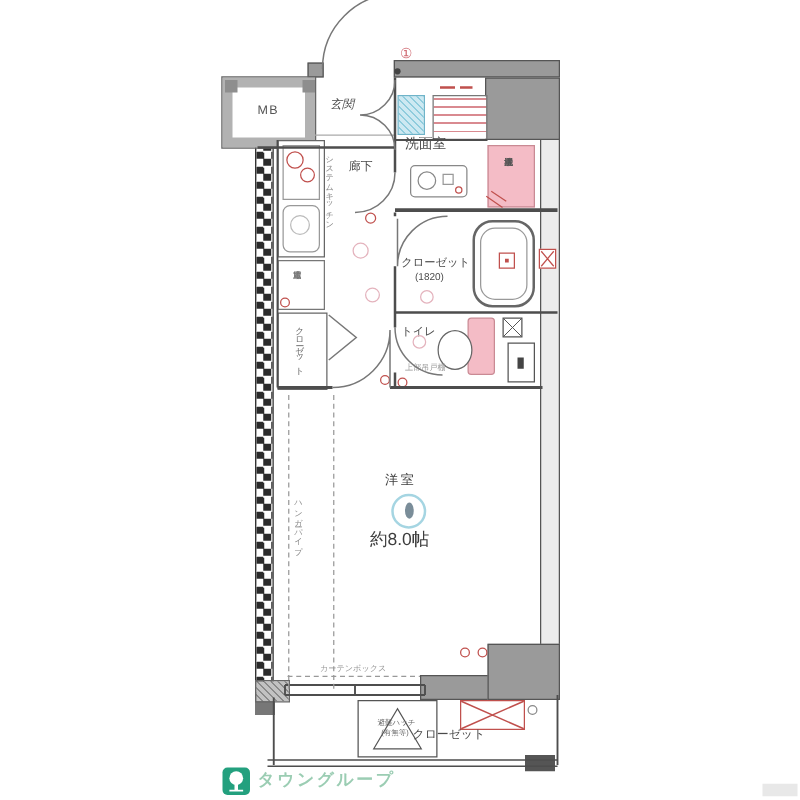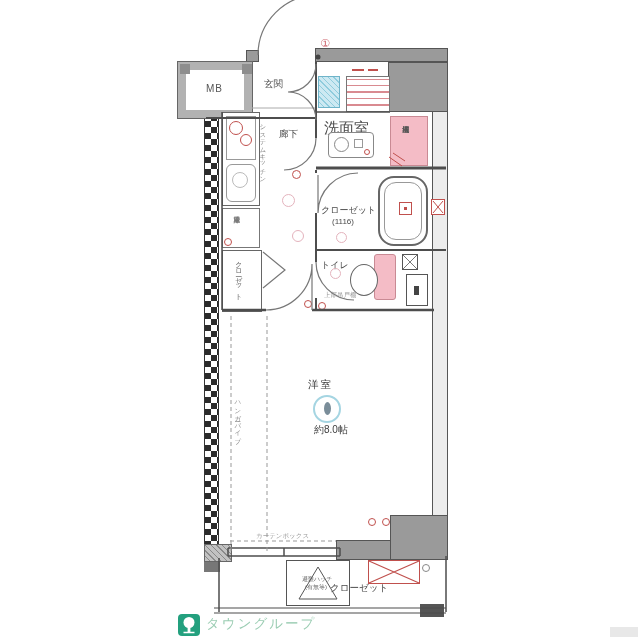--- a/index.html
+++ b/index.html
@@ -34,21 +34,21 @@
   <div class="a grayhatch" style="left:204px;top:544px;width:28px;height:18px;"></div>
   <div class="a grayblock" style="left:336px;top:540px;width:112px;height:20px;"></div>
   <div class="a grayblock" style="left:390px;top:515px;width:58px;height:45px;"></div>
   <div class="a" style="left:420px;top:604px;width:24px;height:13px;background:#555;"></div>
 
   <div class="a" style="left:178px;top:62px;width:74px;height:56px;border:8px solid #b2b2b2;outline:1px solid #666;background:#fff;"></div>
   <div class="a" style="left:180px;top:64px;width:10px;height:10px;background:#8e8e8e;"></div>
   <div class="a" style="left:242px;top:64px;width:10px;height:10px;background:#8e8e8e;"></div>
   <div class="lbl" style="left:206px;top:83px;font-size:10px;letter-spacing:1px;color:#555;">MB</div>
 
-  <div class="lbl" style="left:264px;top:79px;font-size:9.5px;">玄関</div>
+  <div class="lbl" style="left:264px;top:79px;font-size:9.5px;font-style:italic;">玄関</div>
   <div class="lbl" style="left:320px;top:37px;font-size:11px;color:#d06a72;">①</div>
   <div class="a bluehatch" style="left:318px;top:76px;width:22px;height:32px;"></div>
   <div class="a redshelf" style="left:346px;top:76px;width:44px;height:36px;"></div>
 
   <div class="lbl" style="left:279px;top:129px;font-size:9.5px;">廊下</div>
 
   <div class="a box" style="left:222px;top:112px;width:38px;height:94px;border-color:#666;"></div>
   <div class="a box" style="left:226px;top:116px;width:30px;height:44px;border-color:#999;"></div>
   <div class="a redring" style="left:229px;top:121px;width:14px;height:14px;"></div>
   <div class="a redring" style="left:240px;top:134px;width:12px;height:12px;"></div>
@@ -56,35 +56,35 @@
   <div class="a circle" style="left:232px;top:172px;width:16px;height:16px;border:1px solid #bbb;"></div>
   <div class="lbl vtext" style="left:259px;top:120px;font-size:6.5px;color:#888;height:90px;">システムキッチン</div>
 
   <div class="a box" style="left:222px;top:208px;width:38px;height:40px;"></div>
   <div class="lbl vtext" style="left:233px;top:211px;font-size:6.5px;color:#777;height:34px;">冷蔵庫置場</div>
   <div class="a redring" style="left:224px;top:238px;width:8px;height:8px;"></div>
 
   <div class="a box" style="left:222px;top:250px;width:40px;height:62px;border-color:#666;"></div>
   <div class="lbl vtext" style="left:235px;top:256px;font-size:7px;color:#666;height:52px;">クローゼット</div>
 
-  <div class="lbl" style="left:324px;top:120px;font-size:15px;">洗面室</div>
+  <div class="lbl" style="left:324px;top:109px;font-size:11px;">洗面室</div>
   <div class="a box" style="left:328px;top:132px;width:46px;height:26px;border-color:#888;border-radius:4px;"></div>
   <div class="a circle" style="left:334px;top:137px;width:15px;height:15px;border:1px solid #888;"></div>
   <div class="a box" style="left:354px;top:139px;width:9px;height:9px;border-color:#999;"></div>
   <div class="a redring" style="left:364px;top:149px;width:6px;height:6px;"></div>
   <div class="a" style="left:390px;top:116px;width:38px;height:50px;background:#f4bcc6;border:1px solid #c98a94;"></div>
   <div class="lbl vtext" style="left:402px;top:120px;font-size:7px;color:#555;height:44px;">洗濯機置場</div>
 
   <div class="a" style="left:378px;top:176px;width:50px;height:70px;border:2px solid #666;border-radius:16px;background:#fff;"></div>
   <div class="a" style="left:384px;top:182px;width:38px;height:58px;border:1px solid #999;border-radius:12px;"></div>
   <div class="a" style="left:399px;top:202px;width:13px;height:13px;border:1.5px solid #c0504d;background:#fff;"></div>
   <div class="a" style="left:404px;top:207px;width:3px;height:3px;background:#c0504d;"></div>
   <div class="a pinkring" style="left:336px;top:232px;width:11px;height:11px;"></div>
   <div class="lbl" style="left:321px;top:206px;font-size:9px;">クローゼット</div>
-  <div class="lbl" style="left:332px;top:218px;font-size:8px;">(1116)</div>
+  <div class="lbl" style="left:332px;top:218px;font-size:8px;">(1820)</div>
 
   <div class="lbl" style="left:321px;top:261px;font-size:9px;">トイレ</div>
   <div class="a" style="left:374px;top:254px;width:22px;height:46px;background:#f4bcc6;border:1px solid #c98a94;border-radius:3px;"></div>
   <div class="a" style="left:350px;top:264px;width:28px;height:32px;border:1.5px solid #666;border-radius:50%;background:#fff;"></div>
   <div class="a box" style="left:402px;top:254px;width:16px;height:16px;border-color:#555;"></div>
   <div class="a box" style="left:406px;top:274px;width:22px;height:32px;border-color:#555;"></div>
   <div class="a" style="left:414px;top:286px;width:5px;height:9px;background:#444;"></div>
   <div class="lbl" style="left:324px;top:291px;font-size:6.5px;color:#999;">上部吊戸棚</div>
 
   <div class="a redring" style="left:304px;top:300px;width:8px;height:8px;"></div>
@@ -93,39 +93,39 @@
   <div class="a redring" style="left:382px;top:518px;width:8px;height:8px;"></div>
   <div class="a redring" style="left:292px;top:170px;width:9px;height:9px;"></div>
   <div class="a" style="left:431px;top:199px;width:14px;height:16px;border:1px solid #c0504d;background:#fff;"></div>
   <div class="a pinkring" style="left:282px;top:194px;width:13px;height:13px;"></div>
   <div class="a pinkring" style="left:292px;top:230px;width:12px;height:12px;"></div>
   <div class="a pinkring" style="left:330px;top:268px;width:11px;height:11px;"></div>
 
   <div class="lbl" style="left:308px;top:379px;font-size:10.5px;letter-spacing:2px;color:#3e3e3e;">洋室</div>
   <div class="a circle" style="left:313px;top:395px;width:28px;height:28px;border:2px solid #a5d5e2;background:#fff;"></div>
   <div class="a" style="left:324px;top:402px;width:7px;height:13px;background:#7a8d99;border-radius:50%;"></div>
-  <div class="lbl" style="left:314px;top:424px;font-size:10px;color:#3e3e3e;">約8.0帖</div>
+  <div class="lbl" style="left:296px;top:424px;font-size:14px;color:#3e3e3e;">約8.0帖</div>
   <div class="lbl vtext" style="left:234px;top:396px;font-size:6.5px;color:#888;height:70px;">ハンガーパイプ</div>
   <div class="lbl" style="left:254px;top:532px;font-size:6.5px;color:#999;background:#fff;padding:0 2px;">カーテンボックス</div>
 
   <div class="a" style="left:286px;top:560px;width:64px;height:46px;border:1px solid #555;background:#fff;"></div>
   <div class="lbl" style="left:302px;top:576px;font-size:6px;color:#666;">避難ハッチ</div>
   <div class="lbl" style="left:305px;top:584px;font-size:6px;color:#666;">(有無等)</div>
   <div class="a" style="left:368px;top:560px;width:52px;height:24px;border:1.5px solid #c0504d;background:#fff;"></div>
   <div class="a circle" style="left:422px;top:564px;width:8px;height:8px;border:1px solid #888;"></div>
   <div class="lbl" style="left:330px;top:583px;font-size:9.5px;">クローゼット</div>
 
   <div class="a" style="left:178px;top:614px;width:22px;height:22px;background:#23a07e;border-radius:4px;">
     <svg width="22" height="22">
       <circle cx="11" cy="8.5" r="5.5" fill="#fff"></circle>
       <rect x="9.6" y="12" width="2.8" height="6" fill="#fff"></rect>
       <path d="M5.5,18.5 h11" stroke="#fff" stroke-width="1.5"></path>
     </svg>
   </div>
-  <div class="lbl" style="left:206px;top:617px;font-size:13.5px;font-weight:400;letter-spacing:2px;color:#9bcdb3;">タウングループ</div>
+  <div class="lbl" style="left:206px;top:617px;font-size:13.5px;font-weight:700;letter-spacing:2px;color:#9bcdb3;">タウングループ</div>
   <div class="a" style="left:610px;top:627px;width:28px;height:10px;background:#e8e8e8;"></div>
 
   <svg class="overlay" width="640" height="640" viewBox="0 0 640 640">
     <g stroke="#4d4d4d" fill="none">
       <path d="M206,118 H316" stroke-width="2"></path>
       <path d="M252,108 H316" stroke="#aaa" stroke-width="1"></path>
       <path d="M316,62 V138 M316,170 V173 M316,213 V262 M316,298 V310" stroke-width="2"></path>
       <path d="M316,112 H390" stroke-width="1.5"></path>
       <path d="M316,168 H446" stroke-width="3"></path>
       <path d="M316,250 H446" stroke-width="2"></path>

